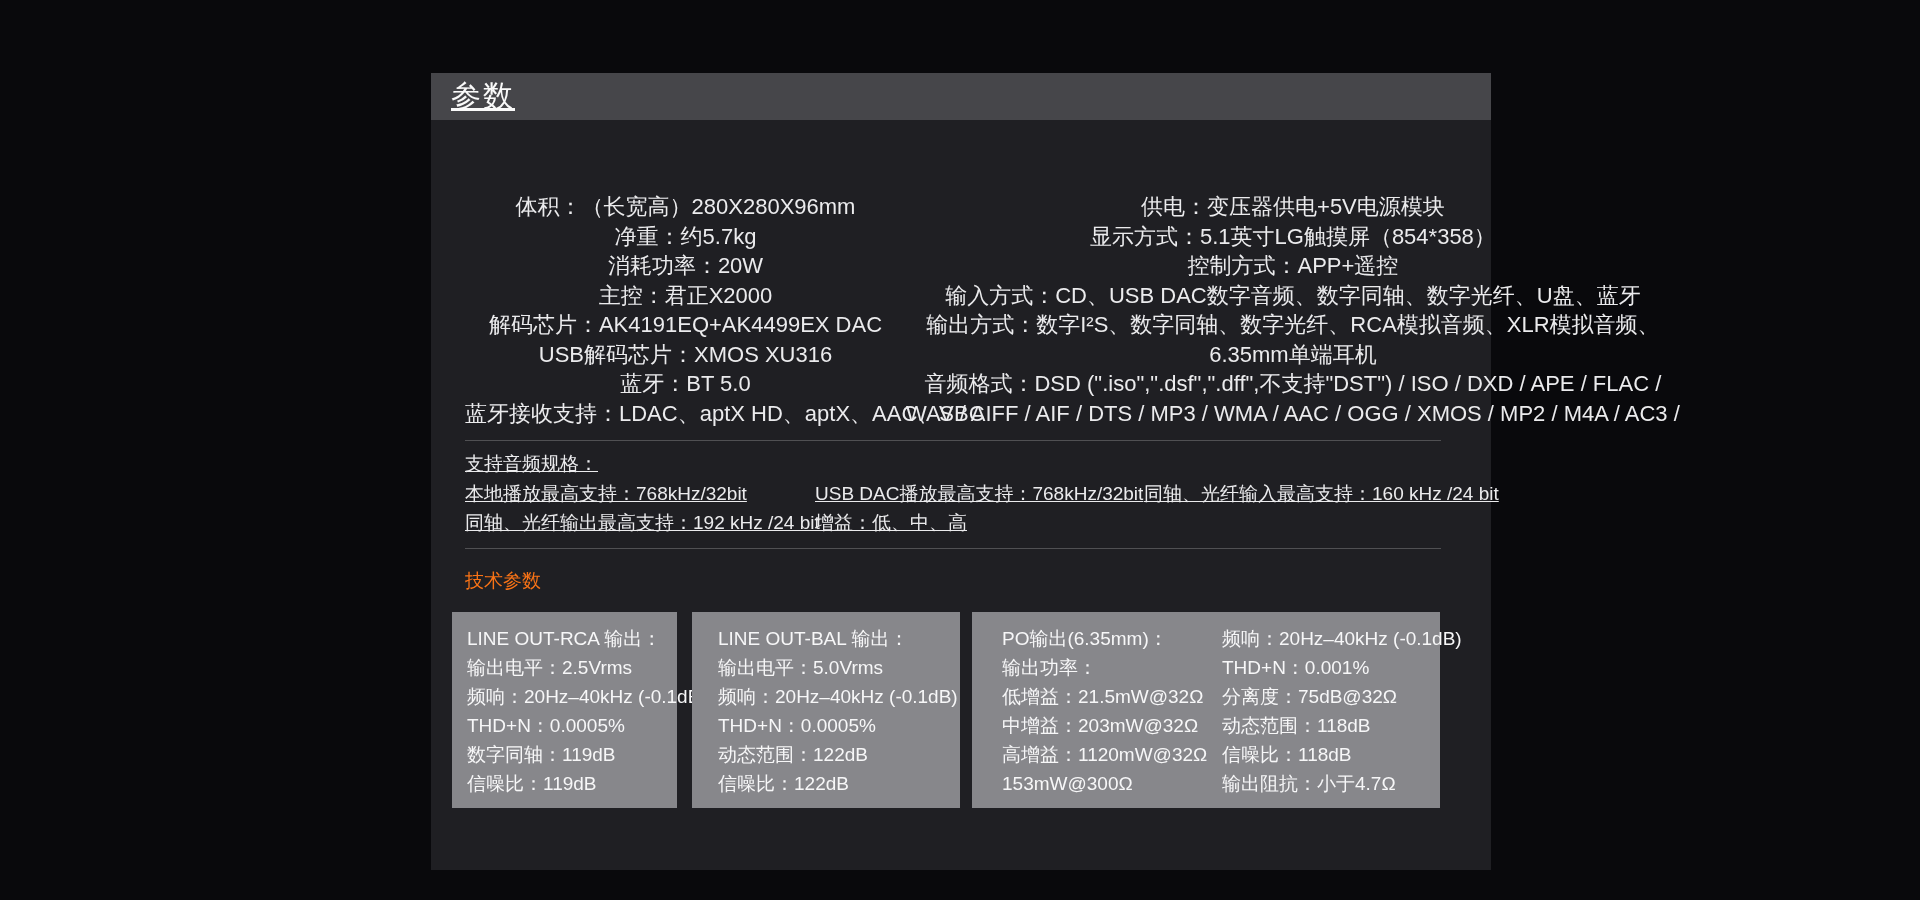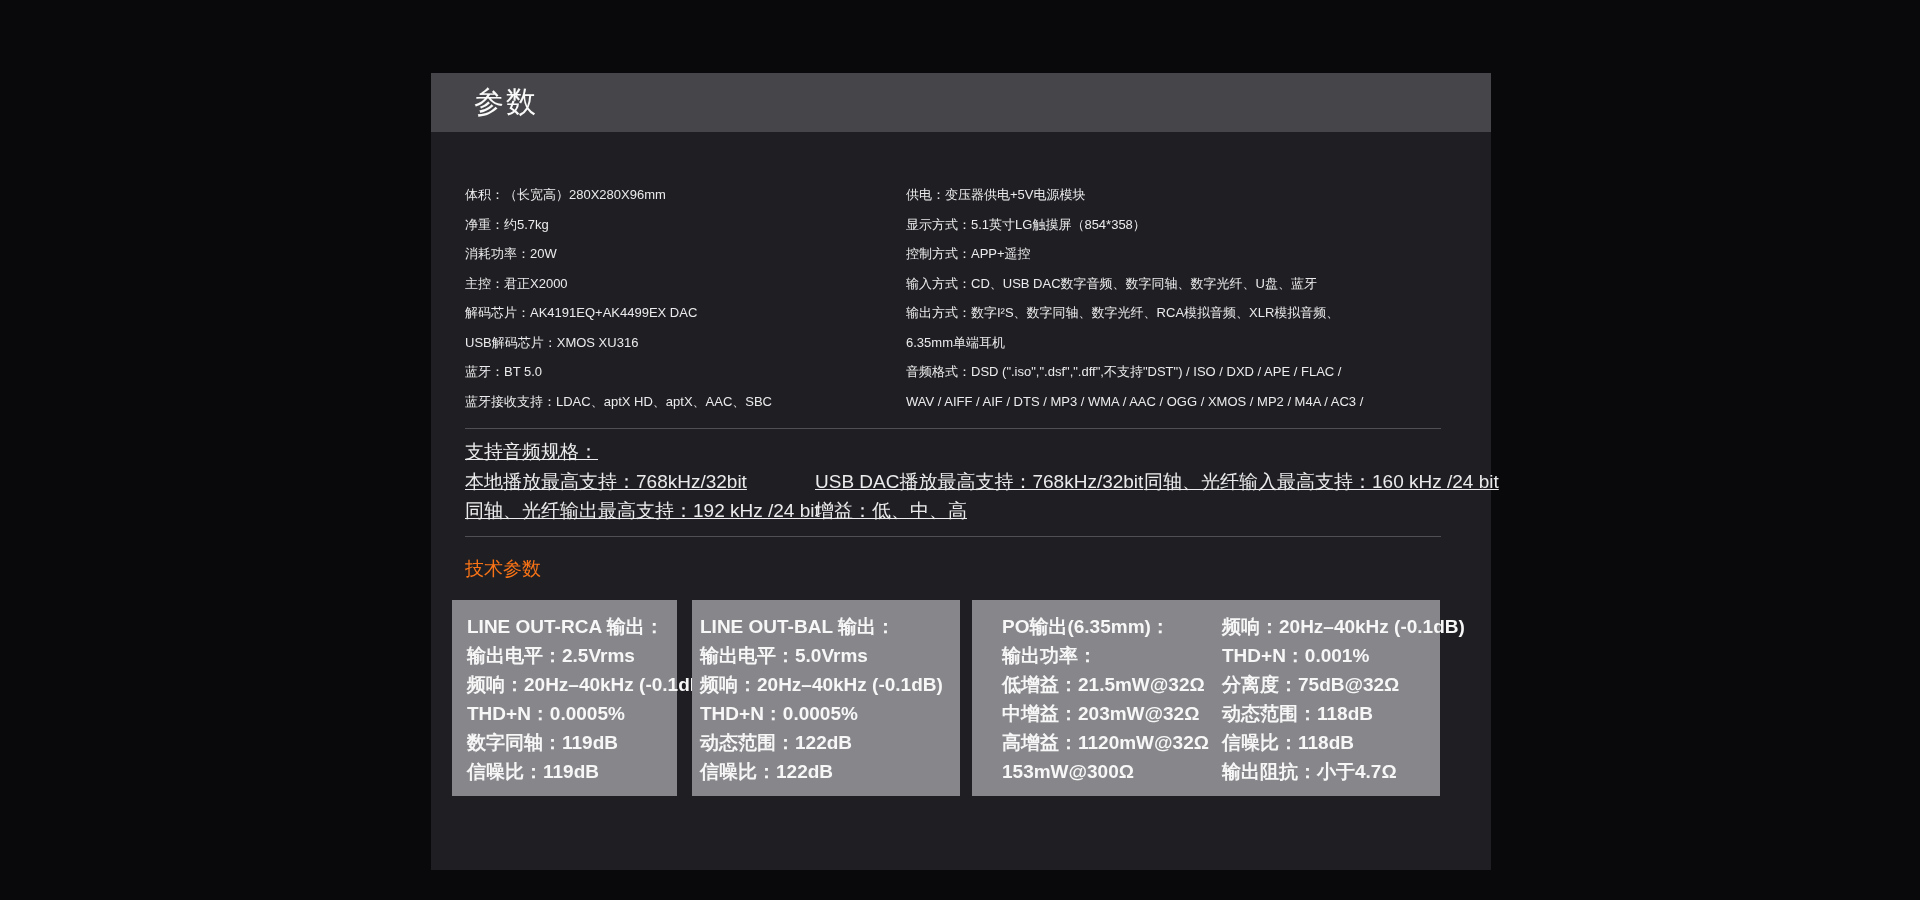--- a/index.html
+++ b/index.html
@@ -10,34 +10,36 @@
     overflow: hidden;
     position: relative;
   }
   .panel {
     position: absolute;
     left: 431px; top: 73px;
     width: 1060px; height: 797px;
     background: #1f1f23;
   }
   .panel-header {
-    height: 59px;
+    height: 47px;
     background: #46464a;
     display: flex;
     align-items: center;
-    padding-left: 43px;
+    padding-left: 20px;
     font-size: 30px;
     color: #fafafa;
     letter-spacing: 2px;
+    text-decoration: underline;
   }
   .cols {
-    margin: 48px 50px 0 34px;
+    margin: 72px 50px 0 34px;
     display: flex;
     color: #ebebed;
-    font-size: 13px;
+    font-size: 22px;
+    text-align: center;
   }
   .col-left { width: 441px; flex: none; }
   .col-right { flex: 1; }
   .spec-line { line-height: 29.5px; white-space: nowrap; }
   .divider {
     margin: 12px 50px 0 34px;
     border-top: 1px solid rgba(255,255,255,0.22);
     height: 0;
   }
   .divider-2 { margin-top: 10px; }
@@ -56,34 +58,33 @@
   .audio-cell { white-space: nowrap; }
   .tech-title {
     margin: 17px 50px 0 34px;
     color: #f97316;
     font-size: 19px;
     line-height: 29.5px;
   }
   .boxes {
     margin: 17px 51px 0 21px;
     display: flex;
-    font-weight: bold;
   }
   .tbox {
     background: #87878b;
     color: #f7f7f8;
     height: 196px;
     font-size: 19px;
     line-height: 29px;
     padding-top: 12px;
     box-sizing: border-box;
   }
   .tbox .tbox-line { white-space: nowrap; }
   .tbox-1 { width: 225px; padding-left: 15px; margin-right: 15px; }
-  .tbox-2 { width: 292px; padding-left: 8px; margin-right: 12px; }
+  .tbox-2 { width: 292px; padding-left: 26px; margin-right: 12px; }
   .tbox-3 { width: 468px; padding-left: 30px; display: flex; }
   .tbox-3 .tbox-col-left { width: 220px; flex: none; }
   .tbox-3 .tbox-col-right { flex: 1; }
 </style>
 </head>
 <body>
 
 <div class="panel">
 
   <div class="panel-header">

